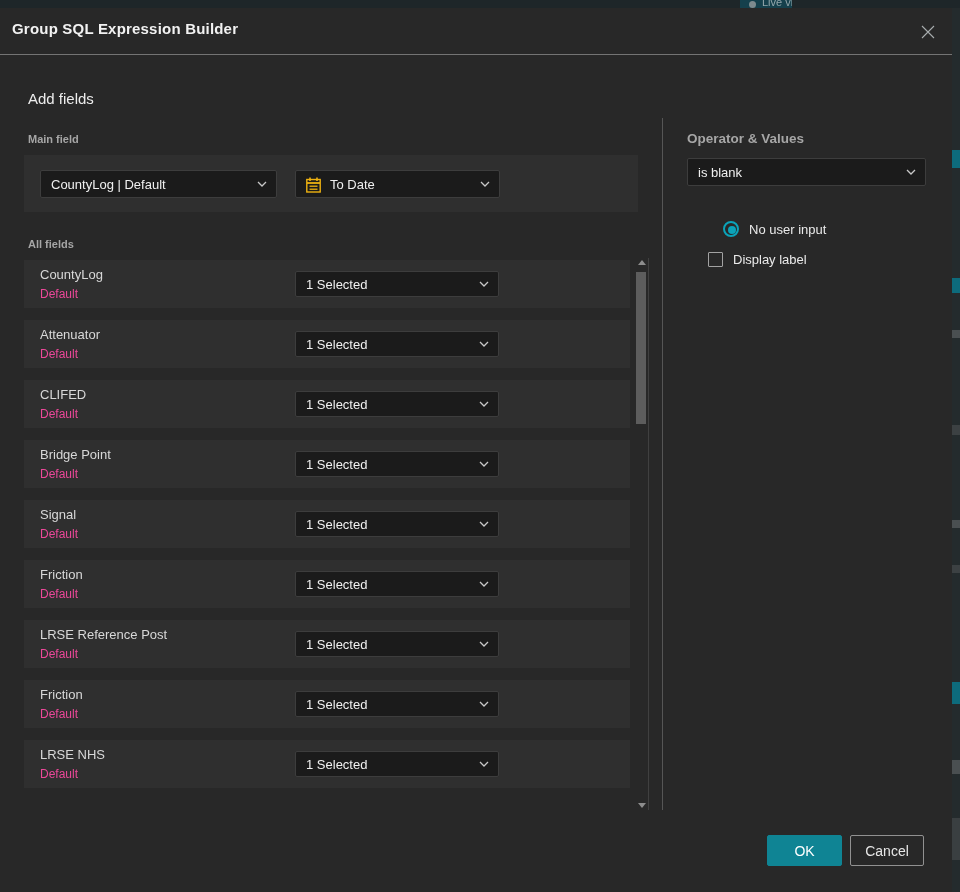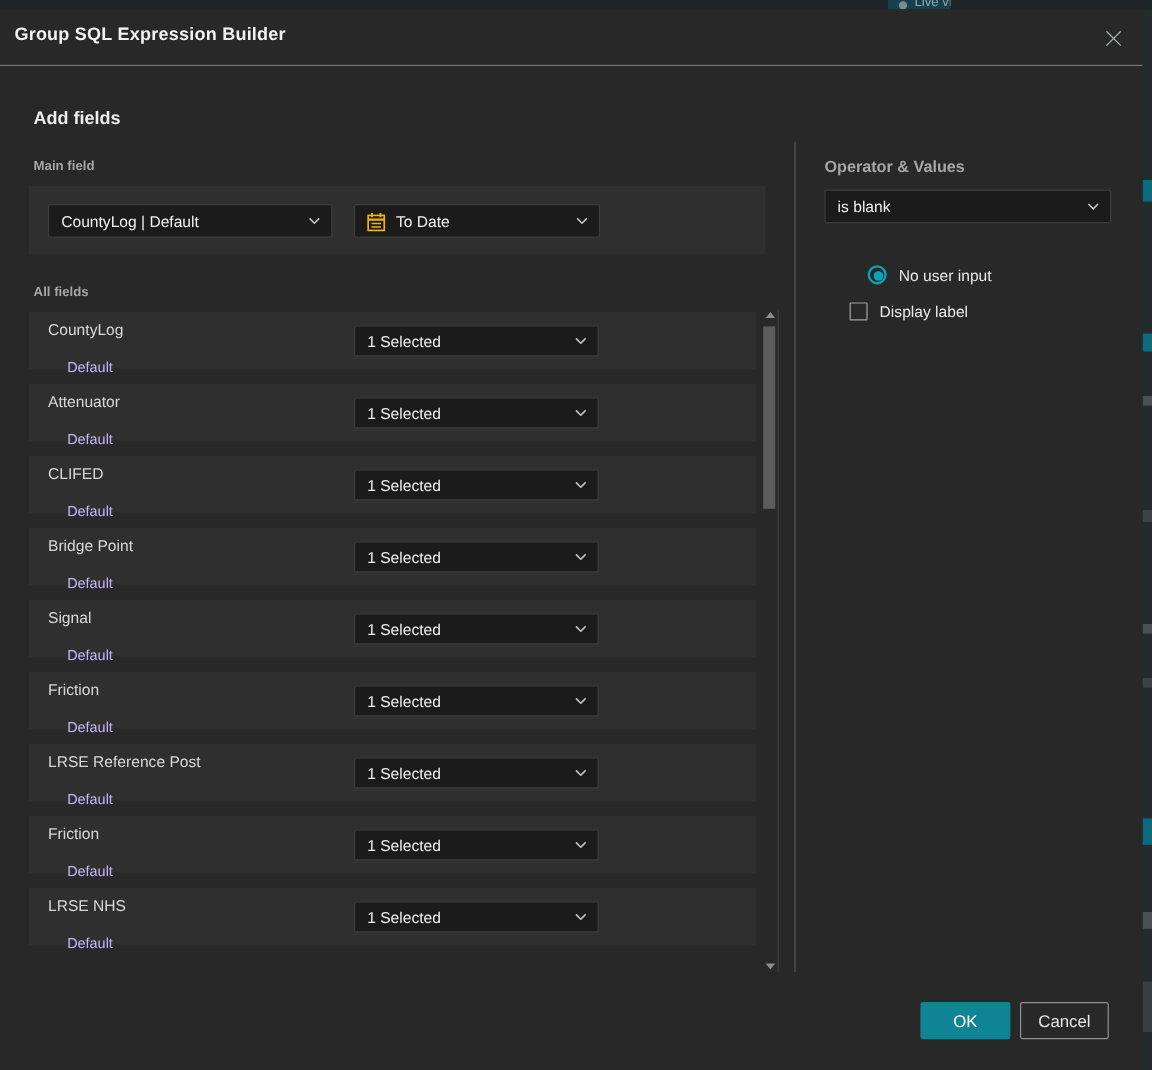--- a/index.html
+++ b/index.html
@@ -23,21 +23,21 @@
   .right-sliver { position:absolute; right:0; top:8px; width:8px; height:884px; background:#242b2d; overflow:hidden; }
   .right-sliver .frag { position:absolute; left:0; width:8px; }
 
   
   .dialog { position:absolute; left:0; top:8px; width:952px; height:884px; background:#282828; }
 
   .title-bar { position:absolute; left:0; top:0; width:952px; height:47px; border-bottom:1px solid #747474; }
   .dialog-title { position:absolute; left:12px; top:12px; font-size:15px; font-weight:700; color:#f2f2f2; letter-spacing:.2px; }
   .close-btn { position:absolute; right:8px; top:8px; width:32px; height:32px; display:flex; align-items:center; justify-content:center; cursor:pointer; background:transparent; border:none; }
 
-  .heading-add { position:absolute; left:28px; top:82px; font-size:15px; font-weight:700; color:#ededed; }
+  .heading-add { position:absolute; left:28px; top:82px; font-size:15px; font-weight:400; color:#ededed; }
   .sub-label { position:absolute; font-size:11px; font-weight:700; color:#a6a6a6; }
   .lbl-main { left:28px; top:125px; }
   .lbl-all  { left:28px; top:230px; }
   .lbl-op   { left:687px; top:123px; font-size:13.5px; }
 
   .panel { background:#2f2f2f; position:absolute; }
   .main-box { left:24px; top:147px; width:614px; height:57px; }
 
   .select {
     position:absolute; display:flex; align-items:center;
@@ -45,21 +45,21 @@
     color:#f0f0f0; font-size:13px; padding:0 26px 0 10px; cursor:pointer;
   }
   .select .chev { position:absolute; right:9px; top:50%; margin-top:-3px; }
   .sel-field { left:16px; top:15px; width:237px; height:28px; }
   .sel-type  { left:271px; top:15px; width:205px; height:28px; padding-left:34px; }
   .sel-type .cal { position:absolute; left:9px; top:5px; }
 
   .fields-list { position:absolute; left:24px; top:252px; width:606px; }
   .field-row { position:relative; width:606px; height:48px; background:#2f2f2f; margin-bottom:12px; }
   .field-name { position:absolute; left:16px; top:7px;  font-size:13px; color:#d8d8d8; }
-  .field-sub  { position:absolute; left:32px; top:27px; font-size:12px; color:#c4b5fd;margin-top:12px; }
+  .field-sub  { position:absolute; left:16px; top:27px; font-size:12px; color:#ec4899; }
   .row-select { left:271px; top:11px; width:204px; height:26px; }
 
   
   .scrollbar { position:absolute; left:636px; top:250px; width:13px; height:552px; border-right:1px solid #404040; }
   .sb-arrow { position:absolute; left:2px; width:0; height:0; border-left:4px solid transparent; border-right:4px solid transparent; cursor:pointer; }
   .sb-up   { top:2px;    border-bottom:5px solid #8d8d8d; }
   .sb-down { bottom:2px; border-top:5px solid #8d8d8d; }
   .sb-thumb { position:absolute; left:0; top:14px; width:10px; height:152px; background:#5d5d5d; cursor:grab; }
 
   .v-divider { position:absolute; left:662px; top:110px; width:1px; height:692px; background:#565656; }

